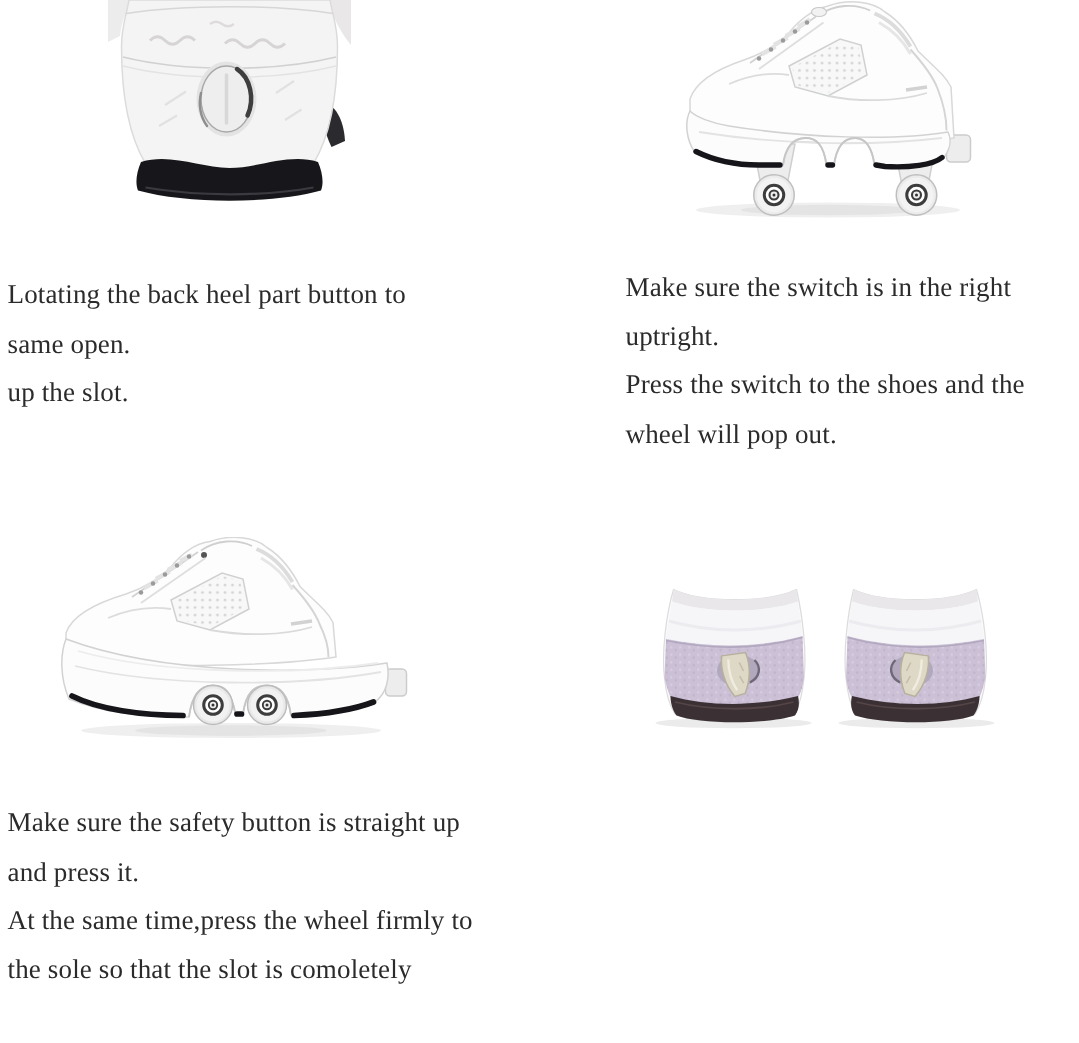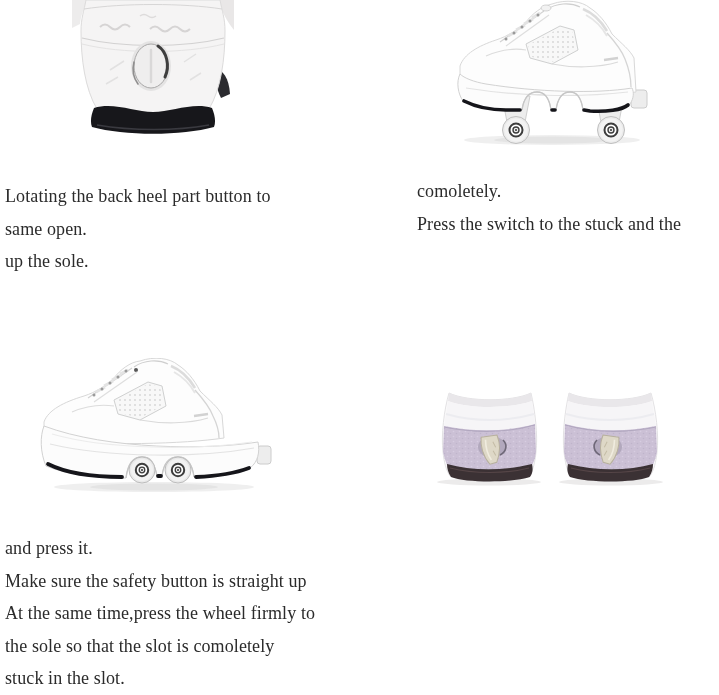--- a/index.html
+++ b/index.html
@@ -225,30 +225,31 @@
         </g>
       </defs>
       <use href="#heelA"></use>
       <use href="#heelA" transform="translate(232,0) scale(-1,1)"></use>
     </svg>
   </figure>
 
   <div class="caption" id="cap-1">
     <div class="line">Lotating the back heel part button to</div>
     <div class="line">same open.</div>
-    <div class="line">up the sole.</div>
+    <div class="line">up the slot.</div>
   </div>
 
   <div class="caption" id="cap-2">
-    <div class="line">comoletely.</div>
-    <div class="line">Press the switch to the stuck and the</div>
+    <div class="line">Make sure the switch is in the right</div>
+    <div class="line">uptright.</div>
+    <div class="line">Press the switch to the shoes and the</div>
+    <div class="line">wheel will pop out.</div>
   </div>
 
   <div class="caption" id="cap-3">
+    <div class="line">Make sure the safety button is straight up</div>
     <div class="line">and press it.</div>
-    <div class="line">Make sure the safety button is straight up</div>
     <div class="line">At the same time,press the wheel firmly to</div>
     <div class="line">the sole so that the slot is comoletely</div>
-    <div class="line">stuck in the slot.</div>
   </div>
 
 
 </div>
 
 </body></html>

